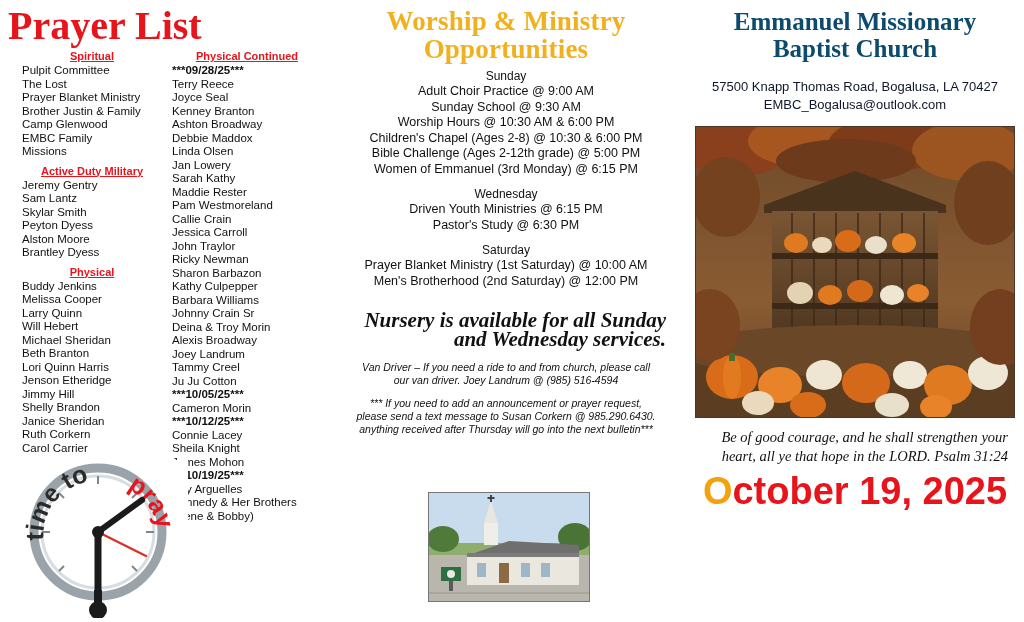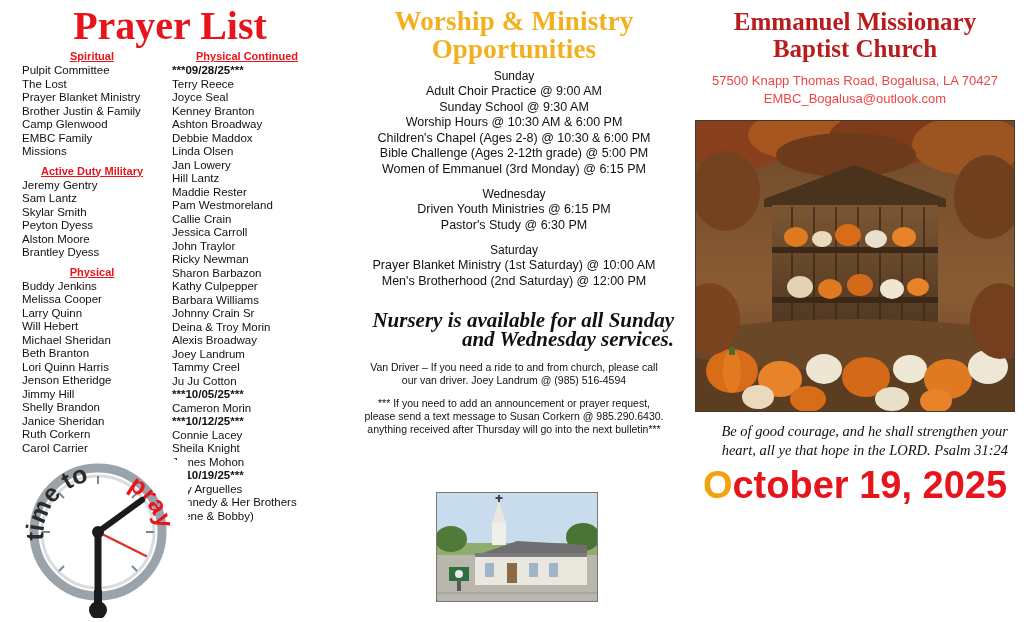--- a/index.html
+++ b/index.html
@@ -21,26 +21,25 @@
     height: 622px;
   }
   
   .col {
     position: absolute;
     top: 0;
     height: 622px;
     box-sizing: border-box;
   }
   .col-left   { left: 0px;   width: 340px; padding: 4px 8px 0 8px; }
-  .col-mid    { left: 344px; width: 340px; padding: 4px 6px 0 6px; }
+  .col-mid    { left: 336px; width: 340px; padding: 4px 6px 0 6px; }
   .col-right  { left: 686px; width: 338px; padding: 4px 8px 0 8px; }
 
   
   .prayer-title {
-    text-align: center;
     font-family: "Liberation Serif", serif;
     font-size: 40px;
     font-weight: bold;
     color: #e8141c;
     letter-spacing: 0px;
     margin: 2px 0 4px 0;
     line-height: 1;
   }
   .two-col {
     display: flex;
@@ -116,46 +115,47 @@
     text-align: right;
     margin: 22px 4px 12px 4px;
     color: #111;
   }
   .note {
     font-size: 10.5px;
     line-height: 13px;
     text-align: center;
     margin: 10px 14px 0 14px;
     color: #111;
+    font-style: italic;
   }
   .church-photo {
     position: absolute;
     left: 92px;
     bottom: 20px;
     width: 160px;
     height: 108px;
     border: 1px solid #777;
     overflow: hidden;
   }
 
   
   .church-name {
     text-align: center;
     font-family: "Liberation Serif", serif;
     font-weight: bold;
     font-size: 25px;
     line-height: 1.08;
-    color: #b91c1c;
-    margin: 4px 0 10px 0;
+    color: #0c4a6e;
+    margin: 4px 0 16px 0;
   }
   .addr {
     text-align: center;
     font-size: 13px;
     line-height: 18px;
-    color: #ef4444;
+    color: #0f172a;
   }
   .fall-photo {
     margin: 12px auto 0 auto;
     width: 318px;
     height: 290px;
     overflow: hidden;
     position: relative;
     border: 1px solid #4a3526;
   }
   .verse {
@@ -227,21 +227,21 @@
       <div class="rc">
         <div class="sec-head first">Physical Continued</div>
         <div class="date-sep">***09/28/25***</div>
         <div class="name">Terry Reece</div>
         <div class="name">Joyce Seal</div>
         <div class="name">Kenney Branton</div>
         <div class="name">Ashton Broadway</div>
         <div class="name">Debbie Maddox</div>
         <div class="name">Linda Olsen</div>
         <div class="name">Jan Lowery</div>
-        <div class="name">Hill Lantz</div>
+        <div class="name">Sarah Kathy</div>
         <div class="name">Maddie Rester</div>
         <div class="name">Pam Westmoreland</div>
         <div class="name">Callie Crain</div>
         <div class="name">Jessica Carroll</div>
         <div class="name">John Traylor</div>
         <div class="name">Ricky Newman</div>
         <div class="name">Sharon Barbazon</div>
         <div class="name">Kathy Culpepper</div>
         <div class="name">Barbara Williams</div>
         <div class="name">Johnny Crain Sr</div>

